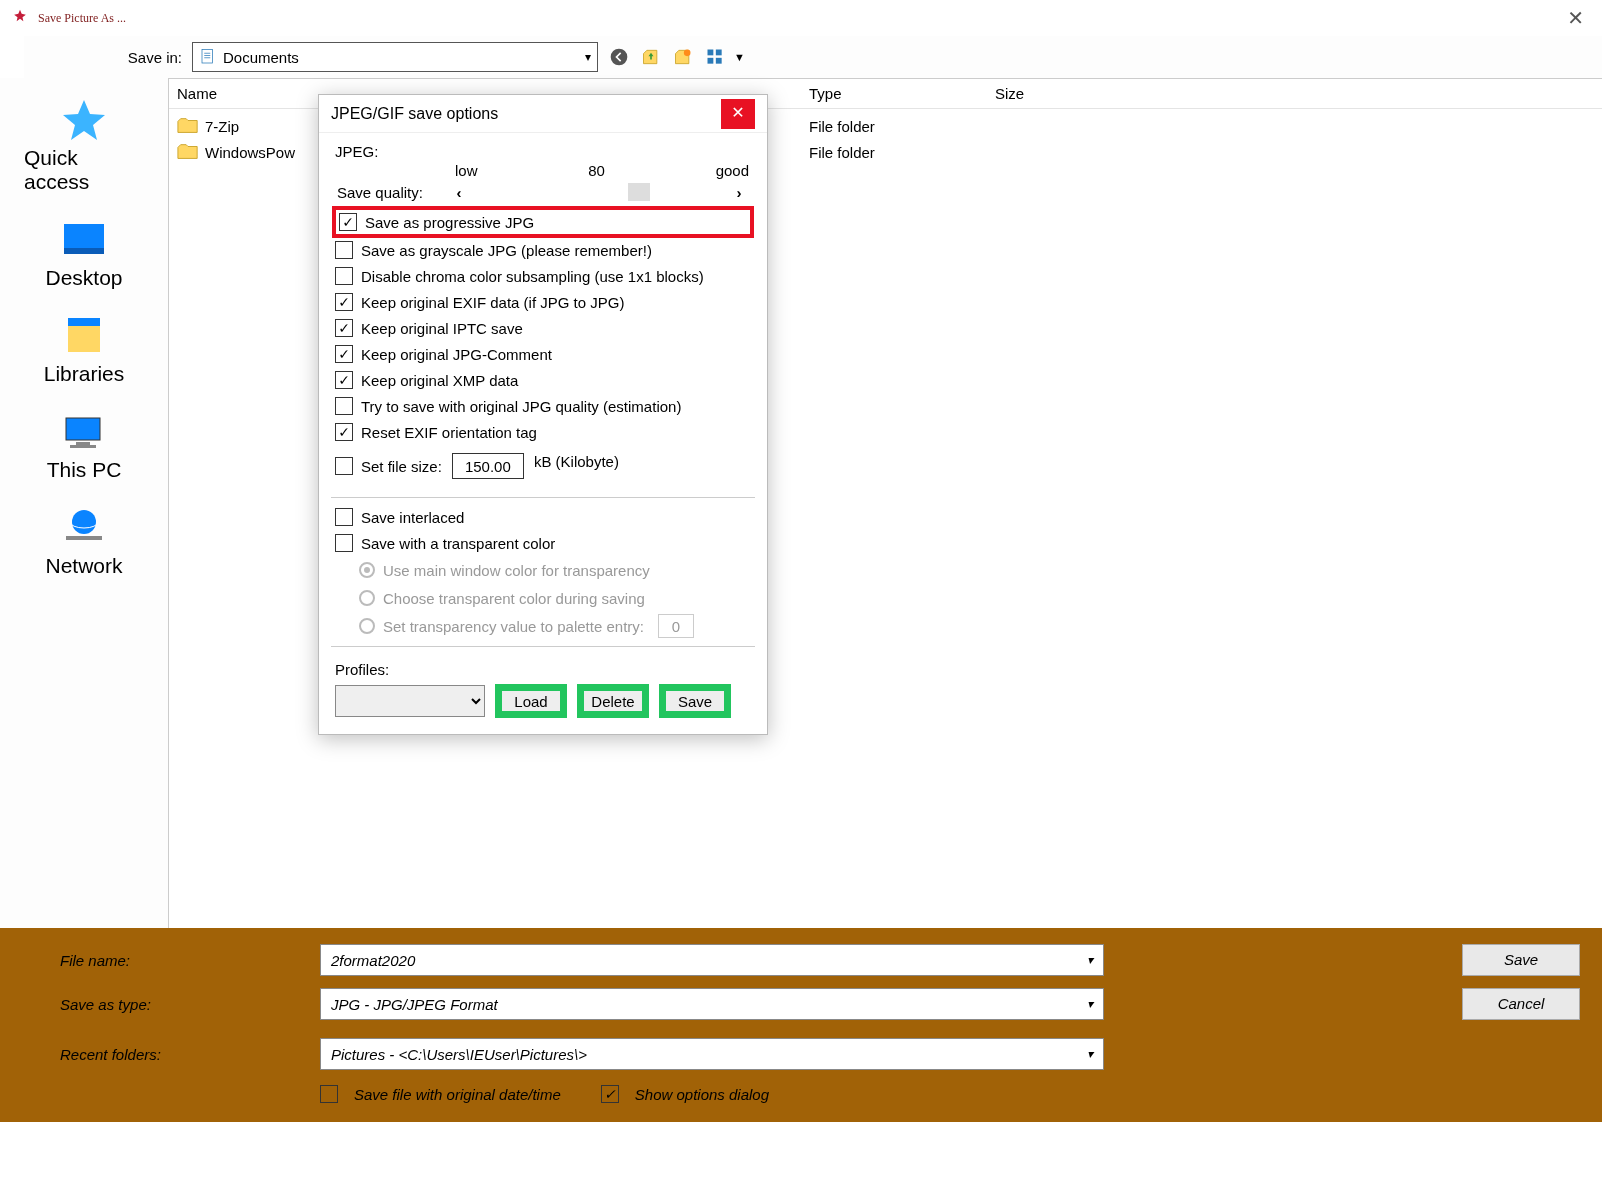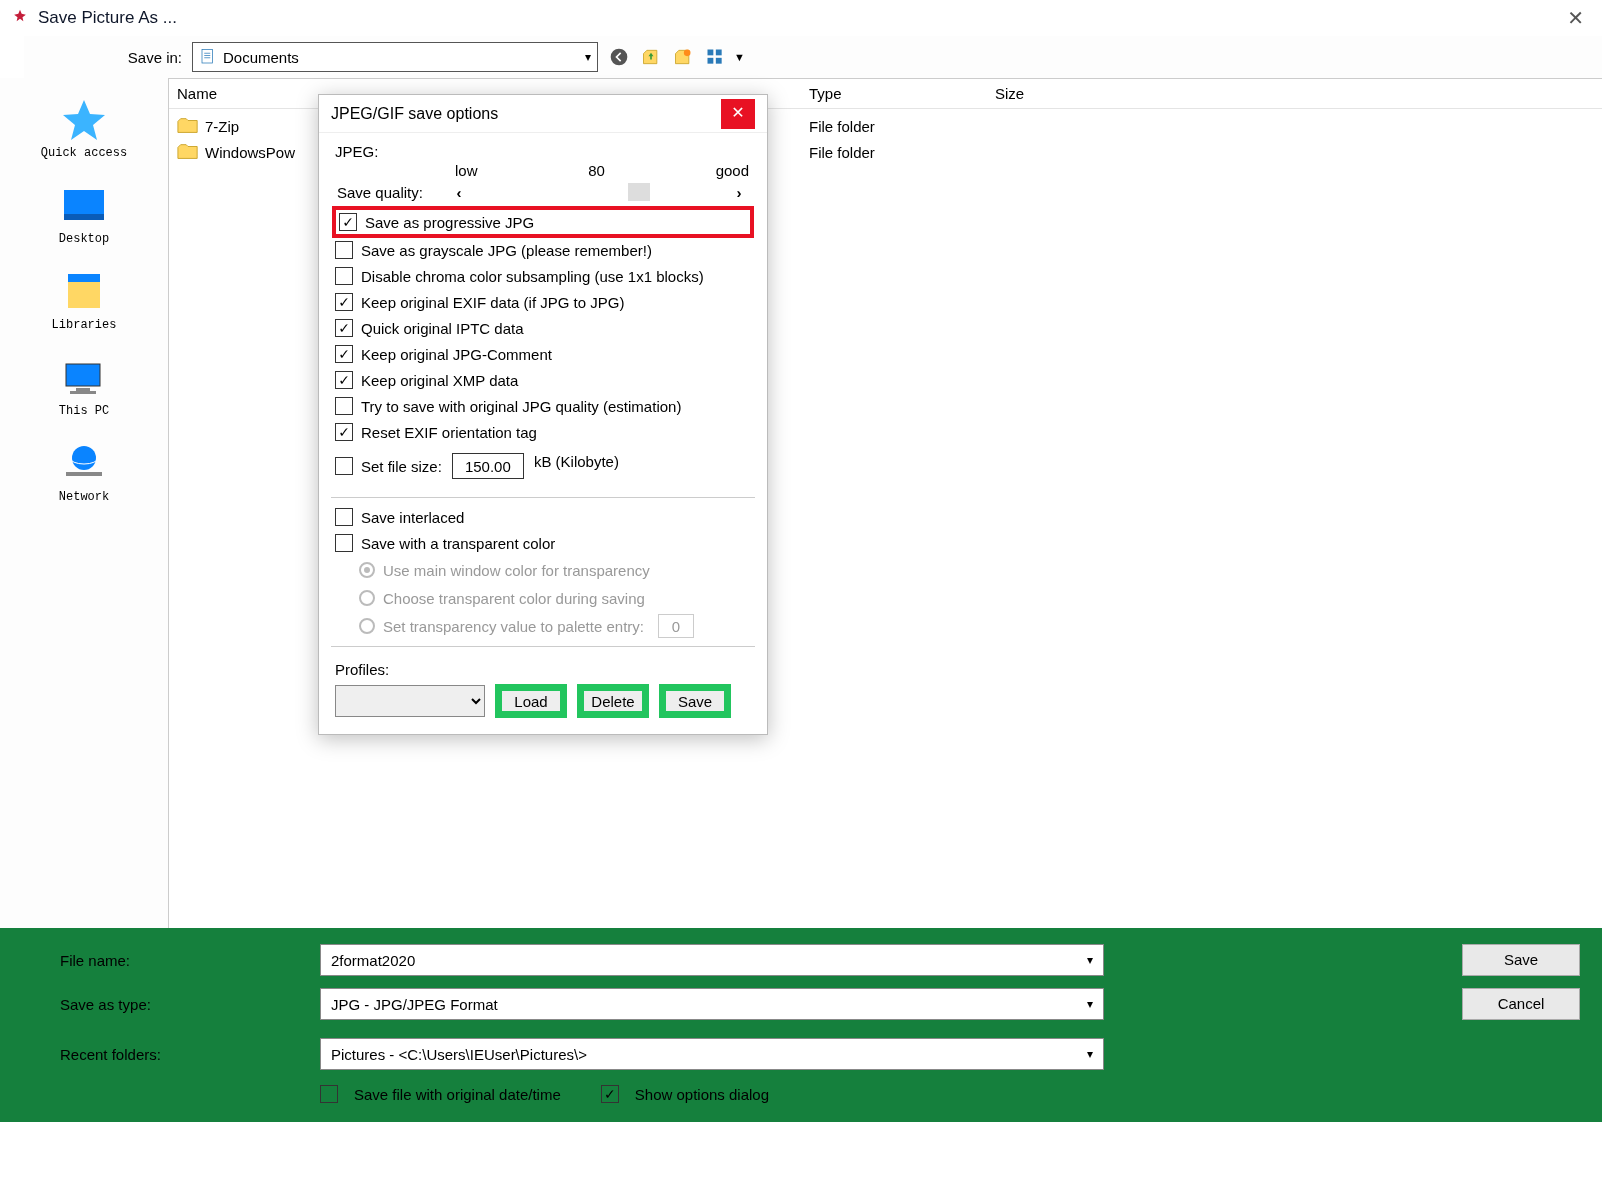--- a/index.html
+++ b/index.html
@@ -1,49 +1,49 @@
 <!DOCTYPE html>
 <html><head>
 <meta charset="utf-8">
 <style>
 * { box-sizing: border-box; margin: 0; padding: 0; font-family: "Segoe UI", Tahoma, sans-serif; font-size: 15px; }
 body { background: #fff; width: 1602px; height: 1182px; overflow: hidden; position: relative; }
 
 .titlebar { display: flex; align-items: center; padding: 6px 10px; height: 36px; }
 .titlebar .app-icon { width: 20px; height: 20px; margin-right: 8px; }
-.titlebar .title { color: #0f172a; font-size: 17px; }
+.titlebar .title { color: #7f1d1d; font-size: 12px; font-family: Liberation Serif, serif; }
 .titlebar .close { margin-left: auto; font-size: 20px; color: #555; cursor: pointer; padding: 0 8px;}
 
 .toolbar-row { display: flex; align-items: center; padding: 4px 10px 4px 60px; height: 42px; background:#fdfdfd;margin-left:24px;}
 .toolbar-row .lbl { width: 108px; text-align: right; padding-right: 10px;}
 .savein-combo { display:flex; align-items:center; width: 406px; height: 30px; border:1px solid #555; background:#fff; padding:0 6px;}
 .savein-combo .ficon{width:18px;height:18px;margin-right:6px;}
 .savein-combo .dd{margin-left:auto;font-size:12px;}
 .nav-icons { display:flex; gap:6px; margin-left:8px; align-items:center;}
 .nav-icons .ico{width:26px;height:26px;display:flex;align-items:center;justify-content:center;border-radius:3px;}
 .nav-icons .ico svg{width:20px;height:20px;}
 
 .content { display:flex; height: 850px; position:relative;}
 .places { width: 168px; background:#fdfdfd; display:flex; flex-direction:column; align-items:center; padding-top:20px; gap:24px; border-right:0;}
 .place { display:flex; flex-direction:column; align-items:center; gap:4px; cursor:pointer; width:120px;}
 .place .picon{width:48px;height:44px;}
-.place span{font-size:12px;font-family:Liberation Mono, monospace;}
+.place span{font-size:21px;}
 
 .filelist { flex:1; background:#fff; border-top:1px solid #ccc; border-left:1px solid #ccc; position:relative;}
 .filelist-header { display:flex; height:30px; border-bottom:1px solid #e4e4e4; align-items:center; padding-left:8px;}
 .filelist-header .col-name{width:632px;}
 .filelist-header .col-type{width:186px;}
 .filelist-header .col-size{flex:1;}
 .filelist-body { padding:4px 8px;}
 .filelist-row { display:flex; align-items:center; height:26px;}
 .filelist-row .ficon{width:22px;height:18px;margin-right:6px;}
 .filelist-row .fname{width:604px;}
 .filelist-row .ftype{width:186px;}
 
-.bottom { padding: 10px 12px 10px 60px; background:#15803d;}
+.bottom { padding: 10px 12px 10px 60px; background:#a16207;font-style:italic;}
 .bottom-row{display:flex;align-items:center;height:44px;}
 .bottom-row .blbl{width:260px;}
 .bottom-row .bcombo{width:784px;height:32px;border:1px solid #888;background:#fff;display:flex;align-items:center;padding:0 10px;}
 .bottom-row .bcombo .dd{margin-left:auto;font-size:12px;}
 .bottom-row .btn{width:118px;height:32px;border:1px solid #aaa;background:#e9e9e9;margin-left:auto;margin-right:10px;text-align:center;line-height:30px;cursor:pointer;}
 .bottom-checks{display:flex;align-items:center;padding-left:260px;gap:40px;height:36px;}
 .chk{display:flex;align-items:center;gap:16px;}
 .chk .box{width:18px;height:18px;border:1.5px solid #333;display:flex;align-items:center;justify-content:center;}
 .chk .box.checked::after{content:"✓";font-size:14px;line-height:14px;}
 
@@ -269,21 +269,21 @@
       <div class="opt">
         <div class="box"></div>
           <span>Disable chroma color subsampling (use 1x1 blocks)</span>
       </div>
       <div class="opt">
         <div class="box checked"></div>
           <span>Keep original EXIF data (if JPG to JPG)</span>
       </div>
       <div class="opt">
         <div class="box checked"></div>
-          <span>Quick original IPTC data</span>
+          <span>Keep original IPTC save</span>
       </div>
       <div class="opt">
         <div class="box checked"></div>
           <span>Keep original JPG-Comment</span>
       </div>
       <div class="opt">
         <div class="box checked"></div>
           <span>Keep original XMP data</span>
       </div>
       <div class="opt">

